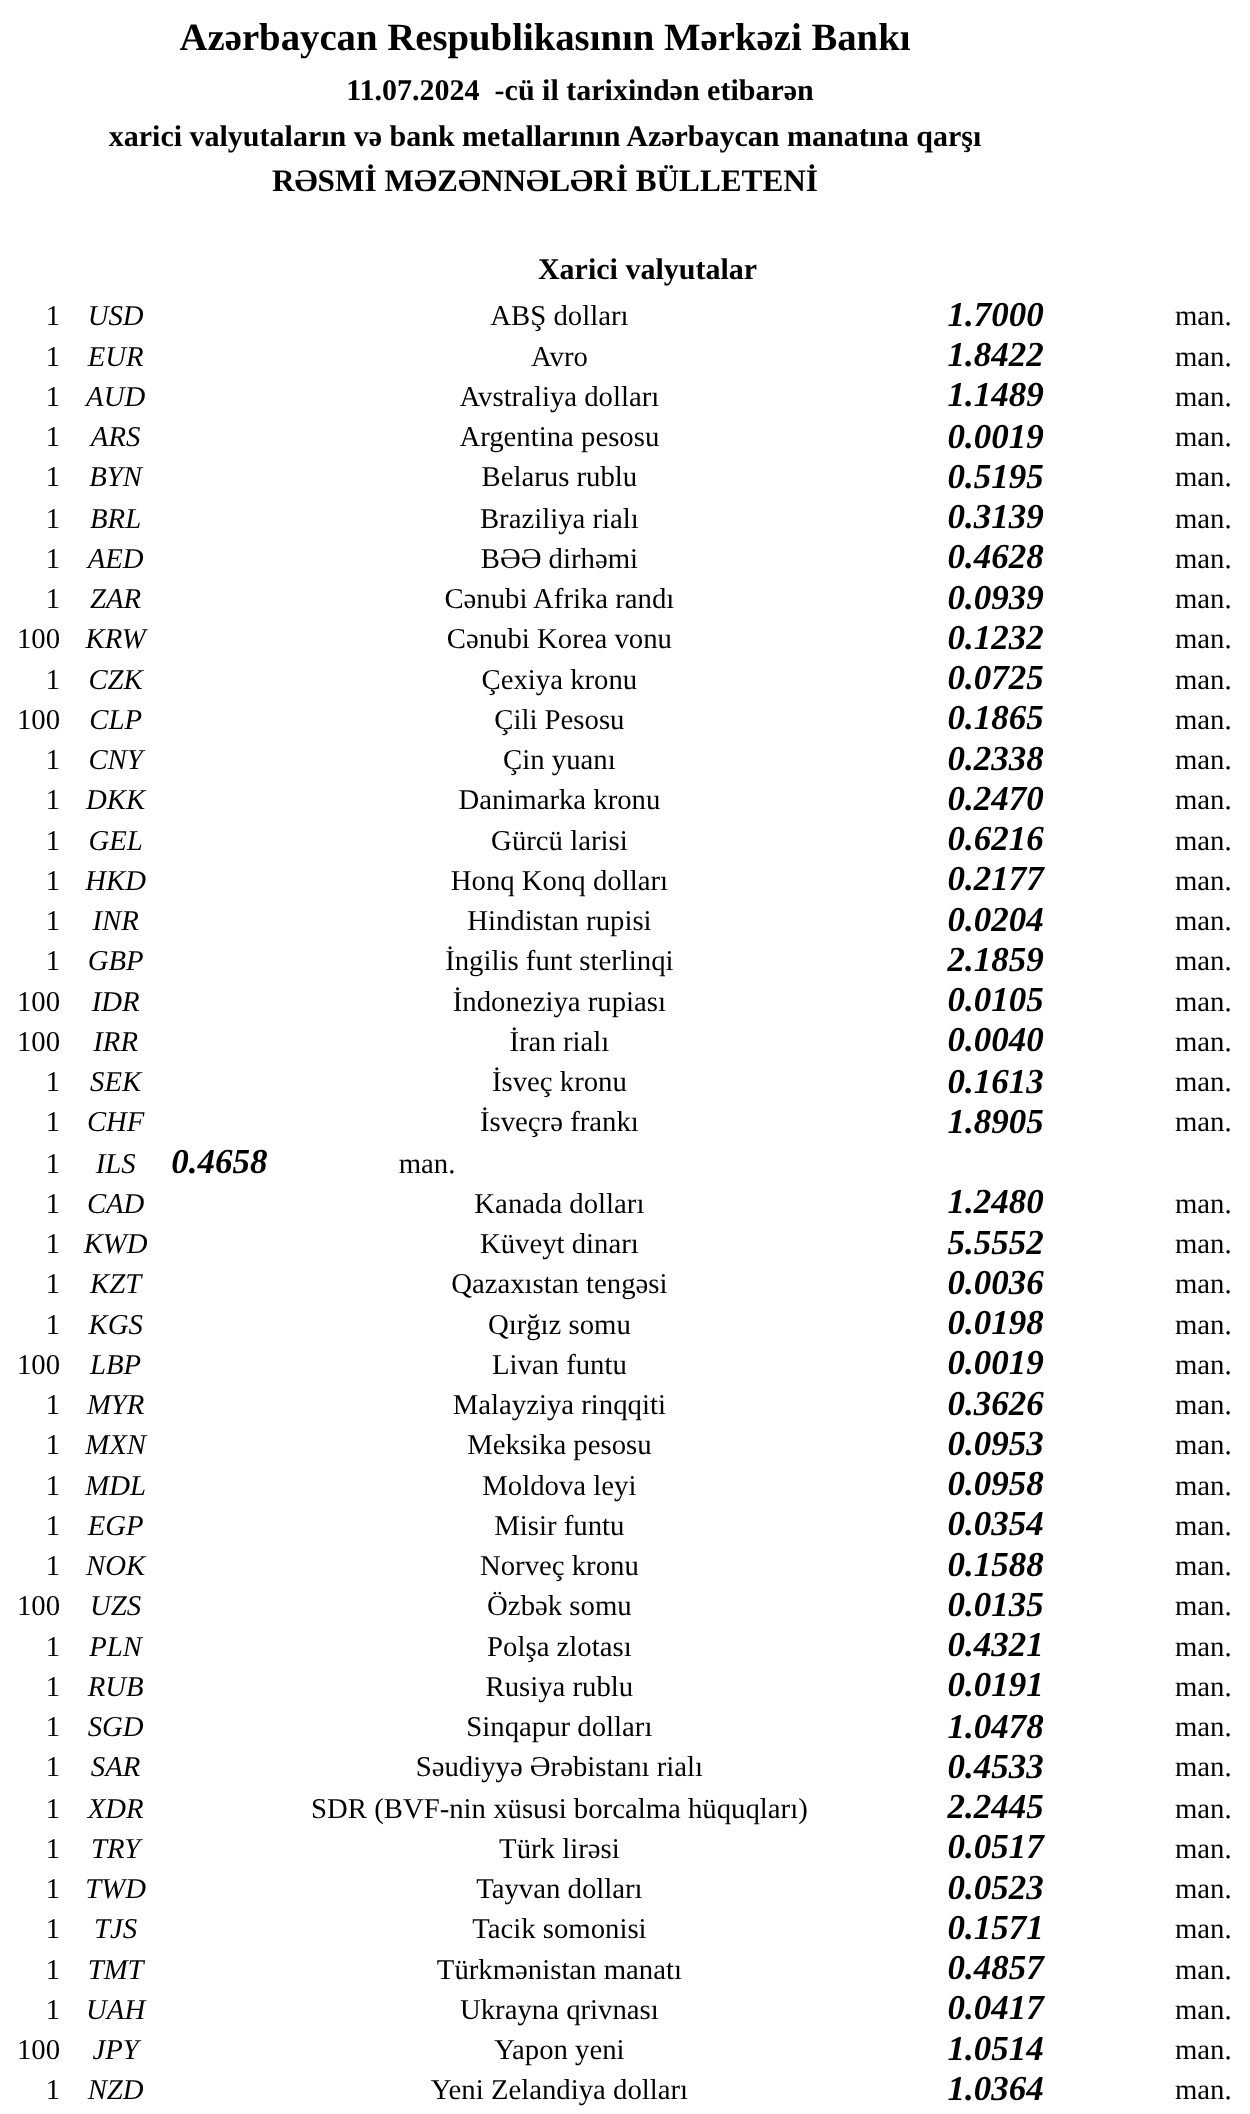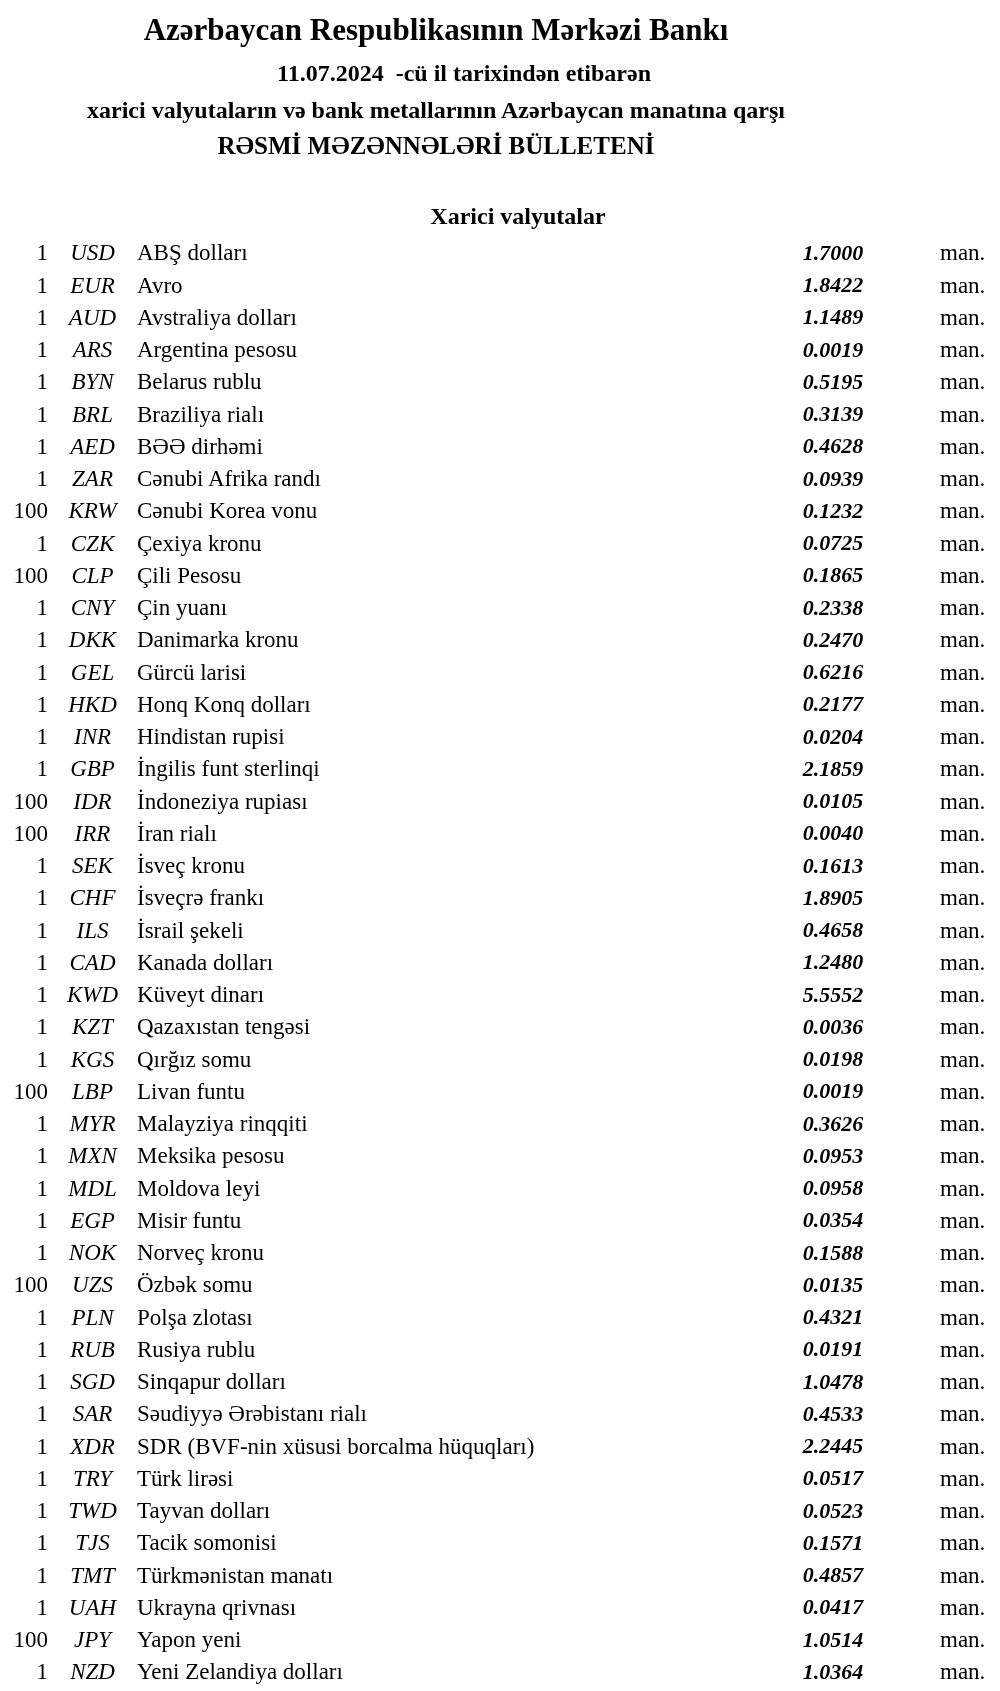--- a/index.html
+++ b/index.html
@@ -41,25 +41,25 @@
     position:relative; left:18px;
   }
   .table { margin-top:6px; width:1000px; }
   .row {
     display:flex; align-items:center;
     height:32.25px;
     font-size:23px; line-height:1;
   }
   .qty  { width:48px; text-align:right; }
   .code { width:89px; text-align:center;font-style:italic; }
-  .name { flex:1; text-align:left; white-space:nowrap; }
+  .name { flex:1; text-align:center; white-space:nowrap; }
   .rate {
-    width:150px; text-align:center;
+    width:150px; text-align:left;
     font-weight:bold; font-style:italic;
-    font-size:22px;
+    font-size:28px;
   }
   .man  { width:92px; padding-left:32px;font-family:Liberation Serif, serif; }
 </style>
 </head>
 <body>
 
 <div class="header">
   <div class="title">Azərbaycan Respublikasının Mərkəzi Bankı</div>
   <div class="date-line">
     <span>11.07.2024</span><span class="gap"></span><span>-cü il tarixindən etibarən</span>
@@ -214,21 +214,20 @@
     <div class="row">
       <span class="qty">1</span>
       <span class="code">CHF</span>
       <span class="name">İsveçrə frankı</span>
       <span class="rate">1.8905</span>
       <span class="man">man.</span>
     </div>
     <div class="row">
       <span class="qty">1</span>
       <span class="code">ILS</span>
-      <span class="name">İsrail şekeli</span>
       <span class="rate">0.4658</span>
       <span class="man">man.</span>
     </div>
     <div class="row">
       <span class="qty">1</span>
       <span class="code">CAD</span>
       <span class="name">Kanada dolları</span>
       <span class="rate">1.2480</span>
       <span class="man">man.</span>
     </div>

